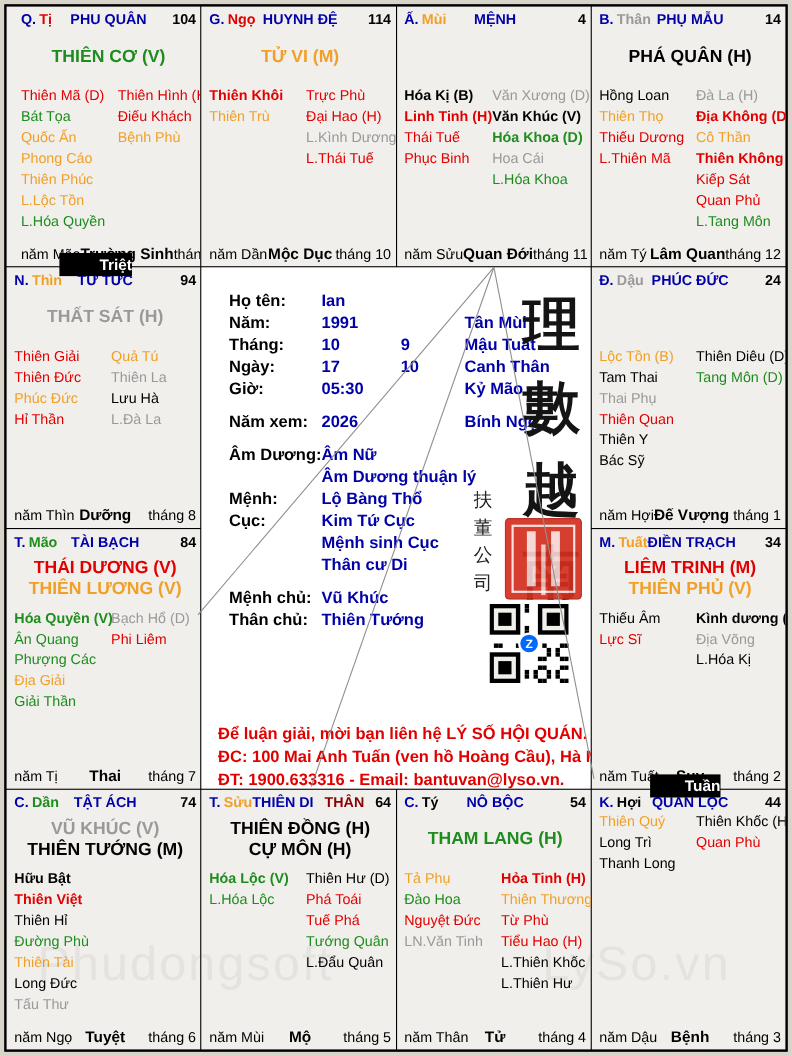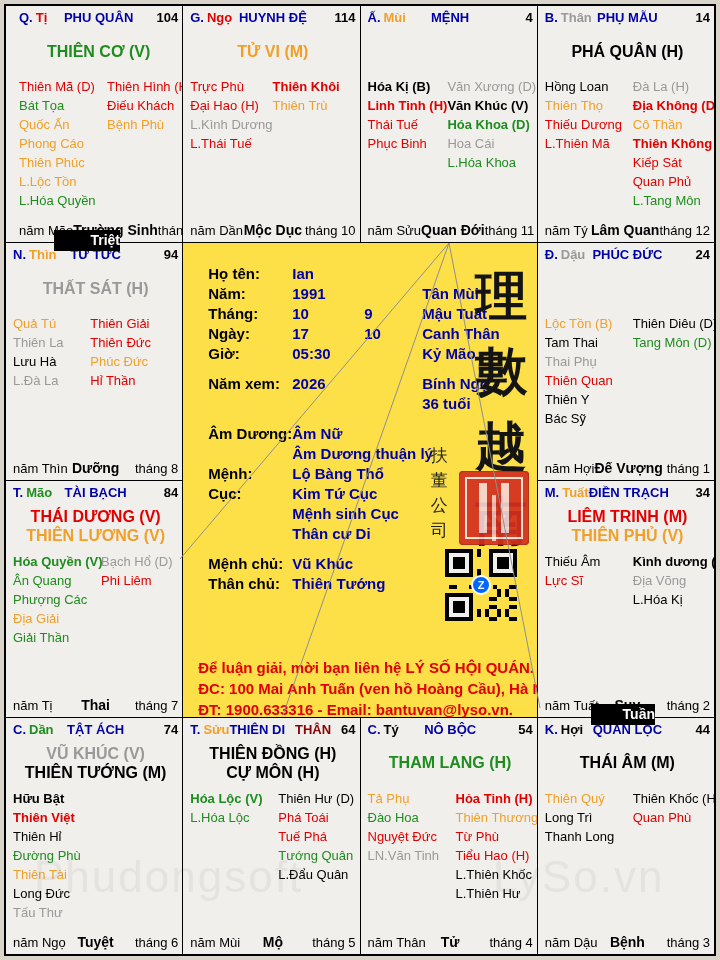--- a/index.html
+++ b/index.html
@@ -23,21 +23,21 @@
   .star-cols{display:flex;font-size:13px;line-height:19px;white-space:nowrap;}
   .star-col.left{width:88px;flex:0 0 88px;}
   .star-col.right{flex:1 1 auto;}
   .cell-footer{margin-top:auto;display:flex;align-items:baseline;font-size:13px;white-space:nowrap;}
   .nam{flex:1 1 0;text-align:left;}
   .vong{flex:0 0 auto;font-weight:bold;font-size:14px;}
   .thang{flex:1 1 0;text-align:right;}
   .c-red{color:#e10000}.c-orange{color:#f0a028}.c-green{color:#1e8c1e}
   .c-gray{color:#999999}.c-black{color:#000000}
   .b{font-weight:bold}
-  .center-panel{grid-column:2 / span 2;grid-row:2 / span 2;background:#fde047;position:relative;overflow:hidden;}
+  .center-panel{grid-column:2 / span 2;grid-row:2 / span 2;background:#ffffff;position:relative;overflow:hidden;}
   .info{position:absolute;left:25px;top:22px;}
   .info-row{display:grid;grid-template-columns:84px 72px 58px auto;height:20px;
             font-size:15px;font-weight:bold;white-space:nowrap;}
   .info-row.gap{margin-top:10px;}
   .il{color:#000;}
   .iv{color:#0000a8;}
   .contact{position:absolute;left:15px;top:414px;font-size:15px;font-weight:bold;
            color:#e10000;line-height:21px;white-space:nowrap;}
   .calli{position:absolute;left:286px;top:15px;width:64px;text-align:center;
          font-family:"DejaVu Serif",serif;color:#141414;}
@@ -96,26 +96,20 @@
     <span class="il">Giờ:</span>
     <span class="iv">05:30</span>
     <span class="iv"></span>
     <span class="iv">Kỷ Mão</span>
   </div>
           <div class="info-row gap">
     <span class="il">Năm xem:</span>
     <span class="iv">2026</span>
     <span class="iv"></span>
     <span class="iv">Bính Ngọ</span>
-  </div>
-          <div class="info-row">
-    <span class="il"></span>
-    <span class="iv"></span>
-    <span class="iv"></span>
-    <span class="iv">36 tuổi</span>
   </div>
           <div class="info-row gap">
     <span class="il">Âm Dương:</span>
     <span class="iv">Âm Nữ</span>
     <span class="iv"></span>
     <span class="iv"></span>
   </div>
           <div class="info-row">
     <span class="il"></span>
     <span class="iv">Âm Dương thuận lý</span>
@@ -259,29 +253,29 @@
       <div class="cell" style="grid-area: 1 / 2;">
     <div class="cell-header">
       <span class="stem-branch"><span class="stem">G.</span><span class="branch c-red">Ngọ</span></span>
       <span class="palace-wrap"><span class="palace">HUYNH ĐỆ</span></span>
       <span class="dainumber">114</span>
     </div>
     <div class="main-stars">
           <div class="main-star c-orange">TỬ VI (M)</div>
         </div>
     <div class="star-cols">
+      <div class="star-col left">
+            <div class="star c-red b">Thiên Khôi</div>
+            <div class="star c-orange">Thiên Trù</div>
+          </div>
       <div class="star-col right">
             <div class="star c-red">Trực Phù</div>
             <div class="star c-red">Đại Hao (H)</div>
             <div class="star c-gray">L.Kình Dương</div>
             <div class="star c-red">L.Thái Tuế</div>
-          </div>
-      <div class="star-col left">
-            <div class="star c-red b">Thiên Khôi</div>
-            <div class="star c-orange">Thiên Trù</div>
           </div>
     </div>
     <div class="cell-footer">
       <span class="nam">năm Dần</span>
       <span class="vong">Mộc Dục</span>
       <span class="thang">tháng 10</span>
     </div>
   </div>
       <div class="cell" style="grid-area: 1 / 3;">
     <div class="cell-header">
@@ -346,31 +340,31 @@
       <div class="cell" style="grid-area: 2 / 1;">
     <div class="cell-header">
       <span class="stem-branch"><span class="stem">N.</span><span class="branch c-orange">Thìn</span></span>
       <span class="palace-wrap"><span class="palace">TỬ TỨC</span></span>
       <span class="dainumber">94</span>
     </div>
     <div class="main-stars">
           <div class="main-star c-gray">THẤT SÁT (H)</div>
         </div>
     <div class="star-cols">
+      <div class="star-col left">
+            <div class="star c-red">Thiên Giải</div>
+            <div class="star c-red">Thiên Đức</div>
+            <div class="star c-orange">Phúc Đức</div>
+            <div class="star c-red">Hỉ Thần</div>
+          </div>
       <div class="star-col right">
             <div class="star c-orange">Quả Tú</div>
             <div class="star c-gray">Thiên La</div>
             <div class="star c-black">Lưu Hà</div>
             <div class="star c-gray">L.Đà La</div>
-          </div>
-      <div class="star-col left">
-            <div class="star c-red">Thiên Giải</div>
-            <div class="star c-red">Thiên Đức</div>
-            <div class="star c-orange">Phúc Đức</div>
-            <div class="star c-red">Hỉ Thần</div>
           </div>
     </div>
     <div class="cell-footer">
       <span class="nam">năm Thìn</span>
       <span class="vong">Dưỡng</span>
       <span class="thang">tháng 8</span>
     </div>
   </div>
       <div class="cell" style="grid-area: 2 / 4;">
     <div class="cell-header">
@@ -541,23 +535,20 @@
       <span class="vong">Tử</span>
       <span class="thang">tháng 4</span>
     </div>
   </div>
       <div class="cell" style="grid-area: 4 / 4;">
     <div class="cell-header">
       <span class="stem-branch"><span class="stem">K.</span><span class="branch c-black">Hợi</span></span>
       <span class="palace-wrap"><span class="palace">QUAN LỘC</span></span>
       <span class="dainumber">44</span>
     </div>
-    <div class="main-stars">
-          <div class="main-star c-black">THÁI ÂM (M)</div>
-        </div>
     <div class="star-cols">
       <div class="star-col left">
             <div class="star c-orange">Thiên Quý</div>
             <div class="star c-black">Long Trì</div>
             <div class="star c-black">Thanh Long</div>
           </div>
       <div class="star-col right">
             <div class="star c-black">Thiên Khốc (H)</div>
             <div class="star c-red">Quan Phù</div>
           </div>

